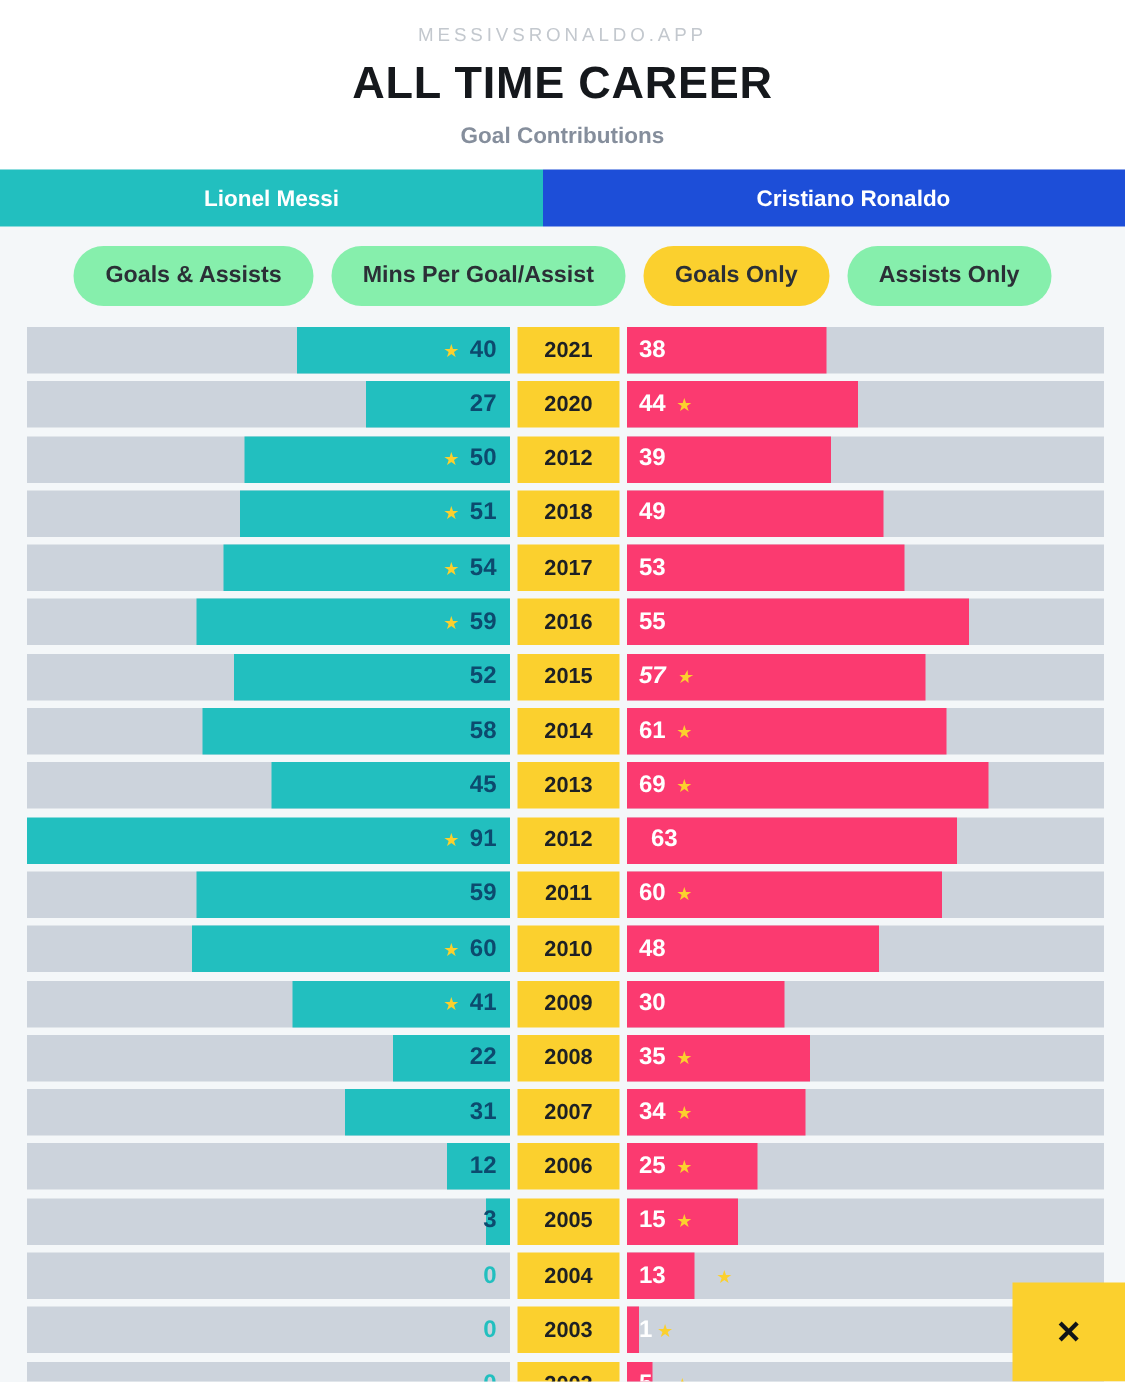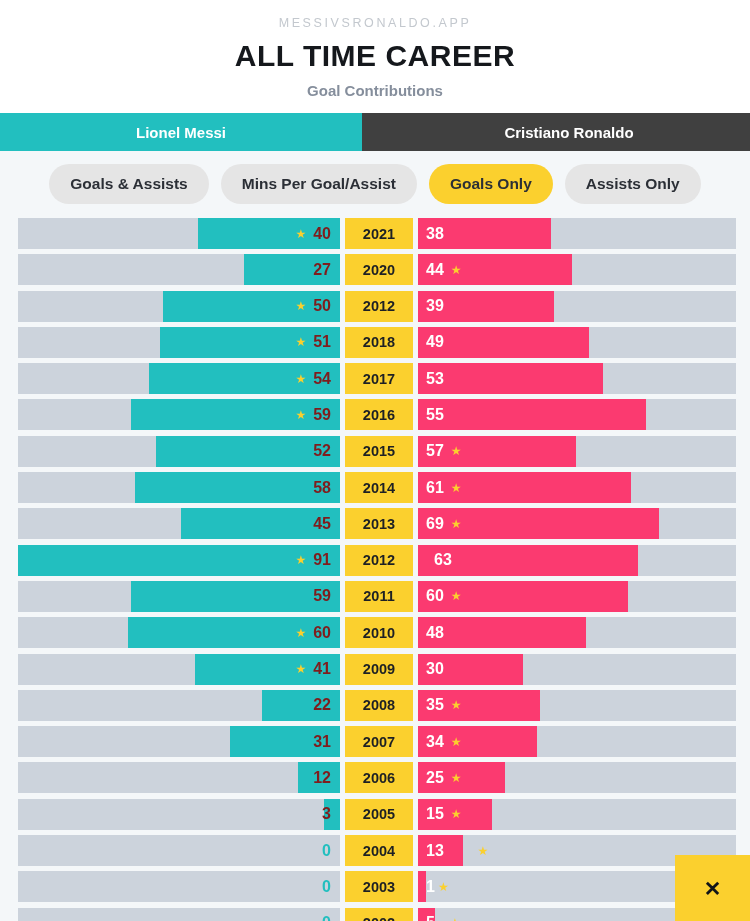--- a/index.html
+++ b/index.html
@@ -56,36 +56,36 @@
     flex: 1;
     display: flex;
     align-items: center;
     justify-content: center;
     font-size: 15px;
     font-weight: 700;
     color: #ffffff;
   }
 
   .player-tab.messi  { background: #22bfbf; }
-  .player-tab.ronaldo{ background: #404040; padding-left: 26px; }
+  .player-tab.ronaldo{ background: #1d4ed8; padding-left: 26px; }
 
   
   .pill-row {
     display: flex;
     justify-content: center;
     gap: 12px;
     padding: 13px 0 14px;
     background: #f4f7f9;
   }
 
   .pill {
     height: 40px;
     padding: 0 21px;
     border-radius: 20px;
-    background: #e5e5e5;
+    background: #86efac;
     color: #2b2f36;
     font-size: 15.5px;
     font-weight: 700;
     display: flex;
     align-items: center;
     justify-content: center;
     white-space: nowrap;
     cursor: pointer;
     border: none;
     font-family: inherit;
@@ -123,21 +123,21 @@
     align-items: center;
     justify-content: flex-end;
     padding-right: 9px;
     gap: 7px;
     min-width: 0;
   }
 
   .bar-left .val {
     font-size: 16px;
     font-weight: 800;
-    color: #7f1d1d;
+    color: #0c4a6e;
   }
 
   .zero-left {
     position: absolute;
     right: 9px;
     top: 50%;
     transform: translateY(-50%);
     font-size: 16px;
     font-weight: 800;
     color: #22bfbf;
@@ -328,21 +328,21 @@
       </div>
     </div>
     <div class="row">
       <div class="side-left">
         <div class="bar-left" style="width: 184px;">
           <span class="val">52</span>
         </div>
       </div>
       <div class="year">2015</div>
       <div class="side-right">
-        <div class="bar-right" style="width: 158px;">
+        <div class="bar-right" style="width: 199px; font-style: italic;">
           <span class="val">57</span>
           <span class="star">★</span>
         </div>
       </div>
     </div>
     <div class="row">
       <div class="side-left">
         <div class="bar-left" style="width: 205.231px;">
           <span class="val">58</span>
         </div>

